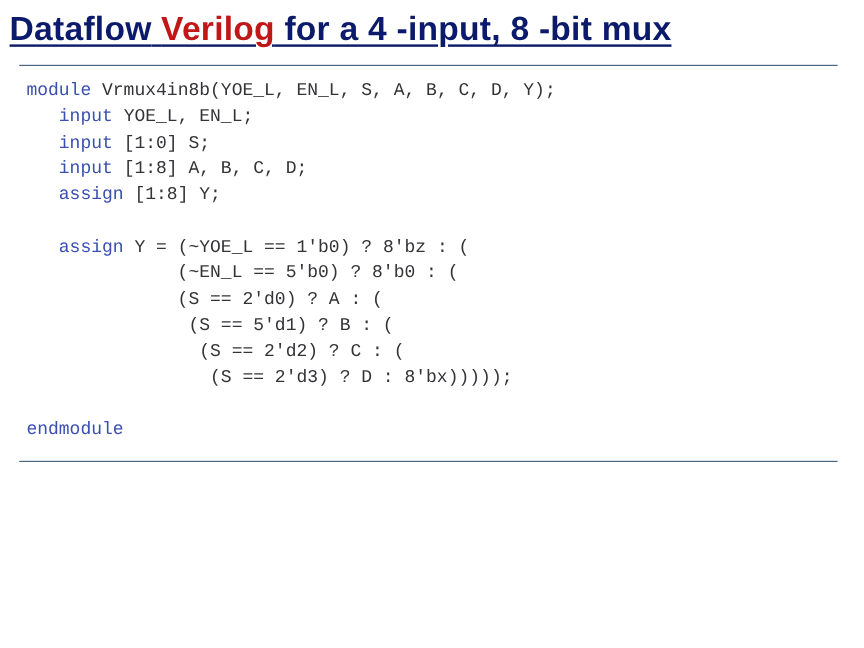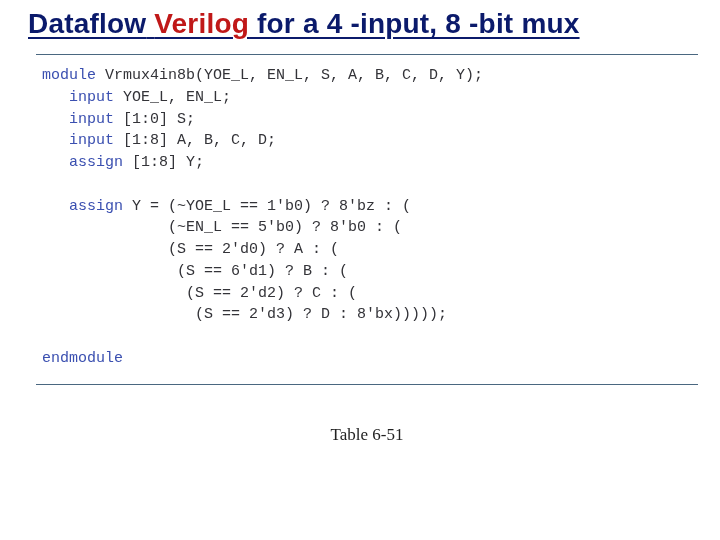--- a/index.html
+++ b/index.html
@@ -6,21 +6,21 @@
   body {
     width: 720px;
     height: 540px;
     background: #ffffff;
     font-family: Arial, Helvetica, sans-serif;
     overflow: hidden;
   }
   .slide {
     width: 100%;
     height: 100%;
-    padding: 8px 14px 0 28px;
+    padding: 8px 14px 0 8px;
   }
   .title {
     font-size: 28px;
     font-weight: 700;
     color: #0b1a6b;
     text-decoration: underline;
     text-decoration-thickness: 2px;
     text-underline-offset: 4px;
     letter-spacing: 0.2px;
     margin-bottom: 14px;
@@ -74,24 +74,23 @@
   <div class="codeblock">
 <div class="code"><span class="kw">module</span><span> Vrmux4in8b(YOE_L, EN_L, S, A, B, C, D, Y);</span>
    <span class="kw">input</span><span> YOE_L, EN_L;</span>
    <span class="kw">input</span><span> [1:0] S;</span>
    <span class="kw">input</span><span> [1:8] A, B, C, D;</span>
    <span class="kw">assign</span><span> [1:8] Y;</span>
 
    <span class="kw">assign</span><span> Y = (~YOE_L == 1'b0) ? 8'bz : (</span>
 <span>              (~EN_L == 5'b0) ? 8'b0 : (</span>
 <span>              (S == 2'd0) ? A : (</span>
-<span>               (S == 6'd1) ? B : (</span>
+<span>               (S == 5'd1) ? B : (</span>
 <span>                (S == 2'd2) ? C : (</span>
 <span>                 (S == 2'd3) ? D : 8'bx)))));</span>
 
 <span class="kw">endmodule</span></div>
   </div>
 
   <div class="caption-wrap">
-    <div class="tablelabel">Table 6-51</div>
   </div>
 
 </div>
 
 </body></html>

